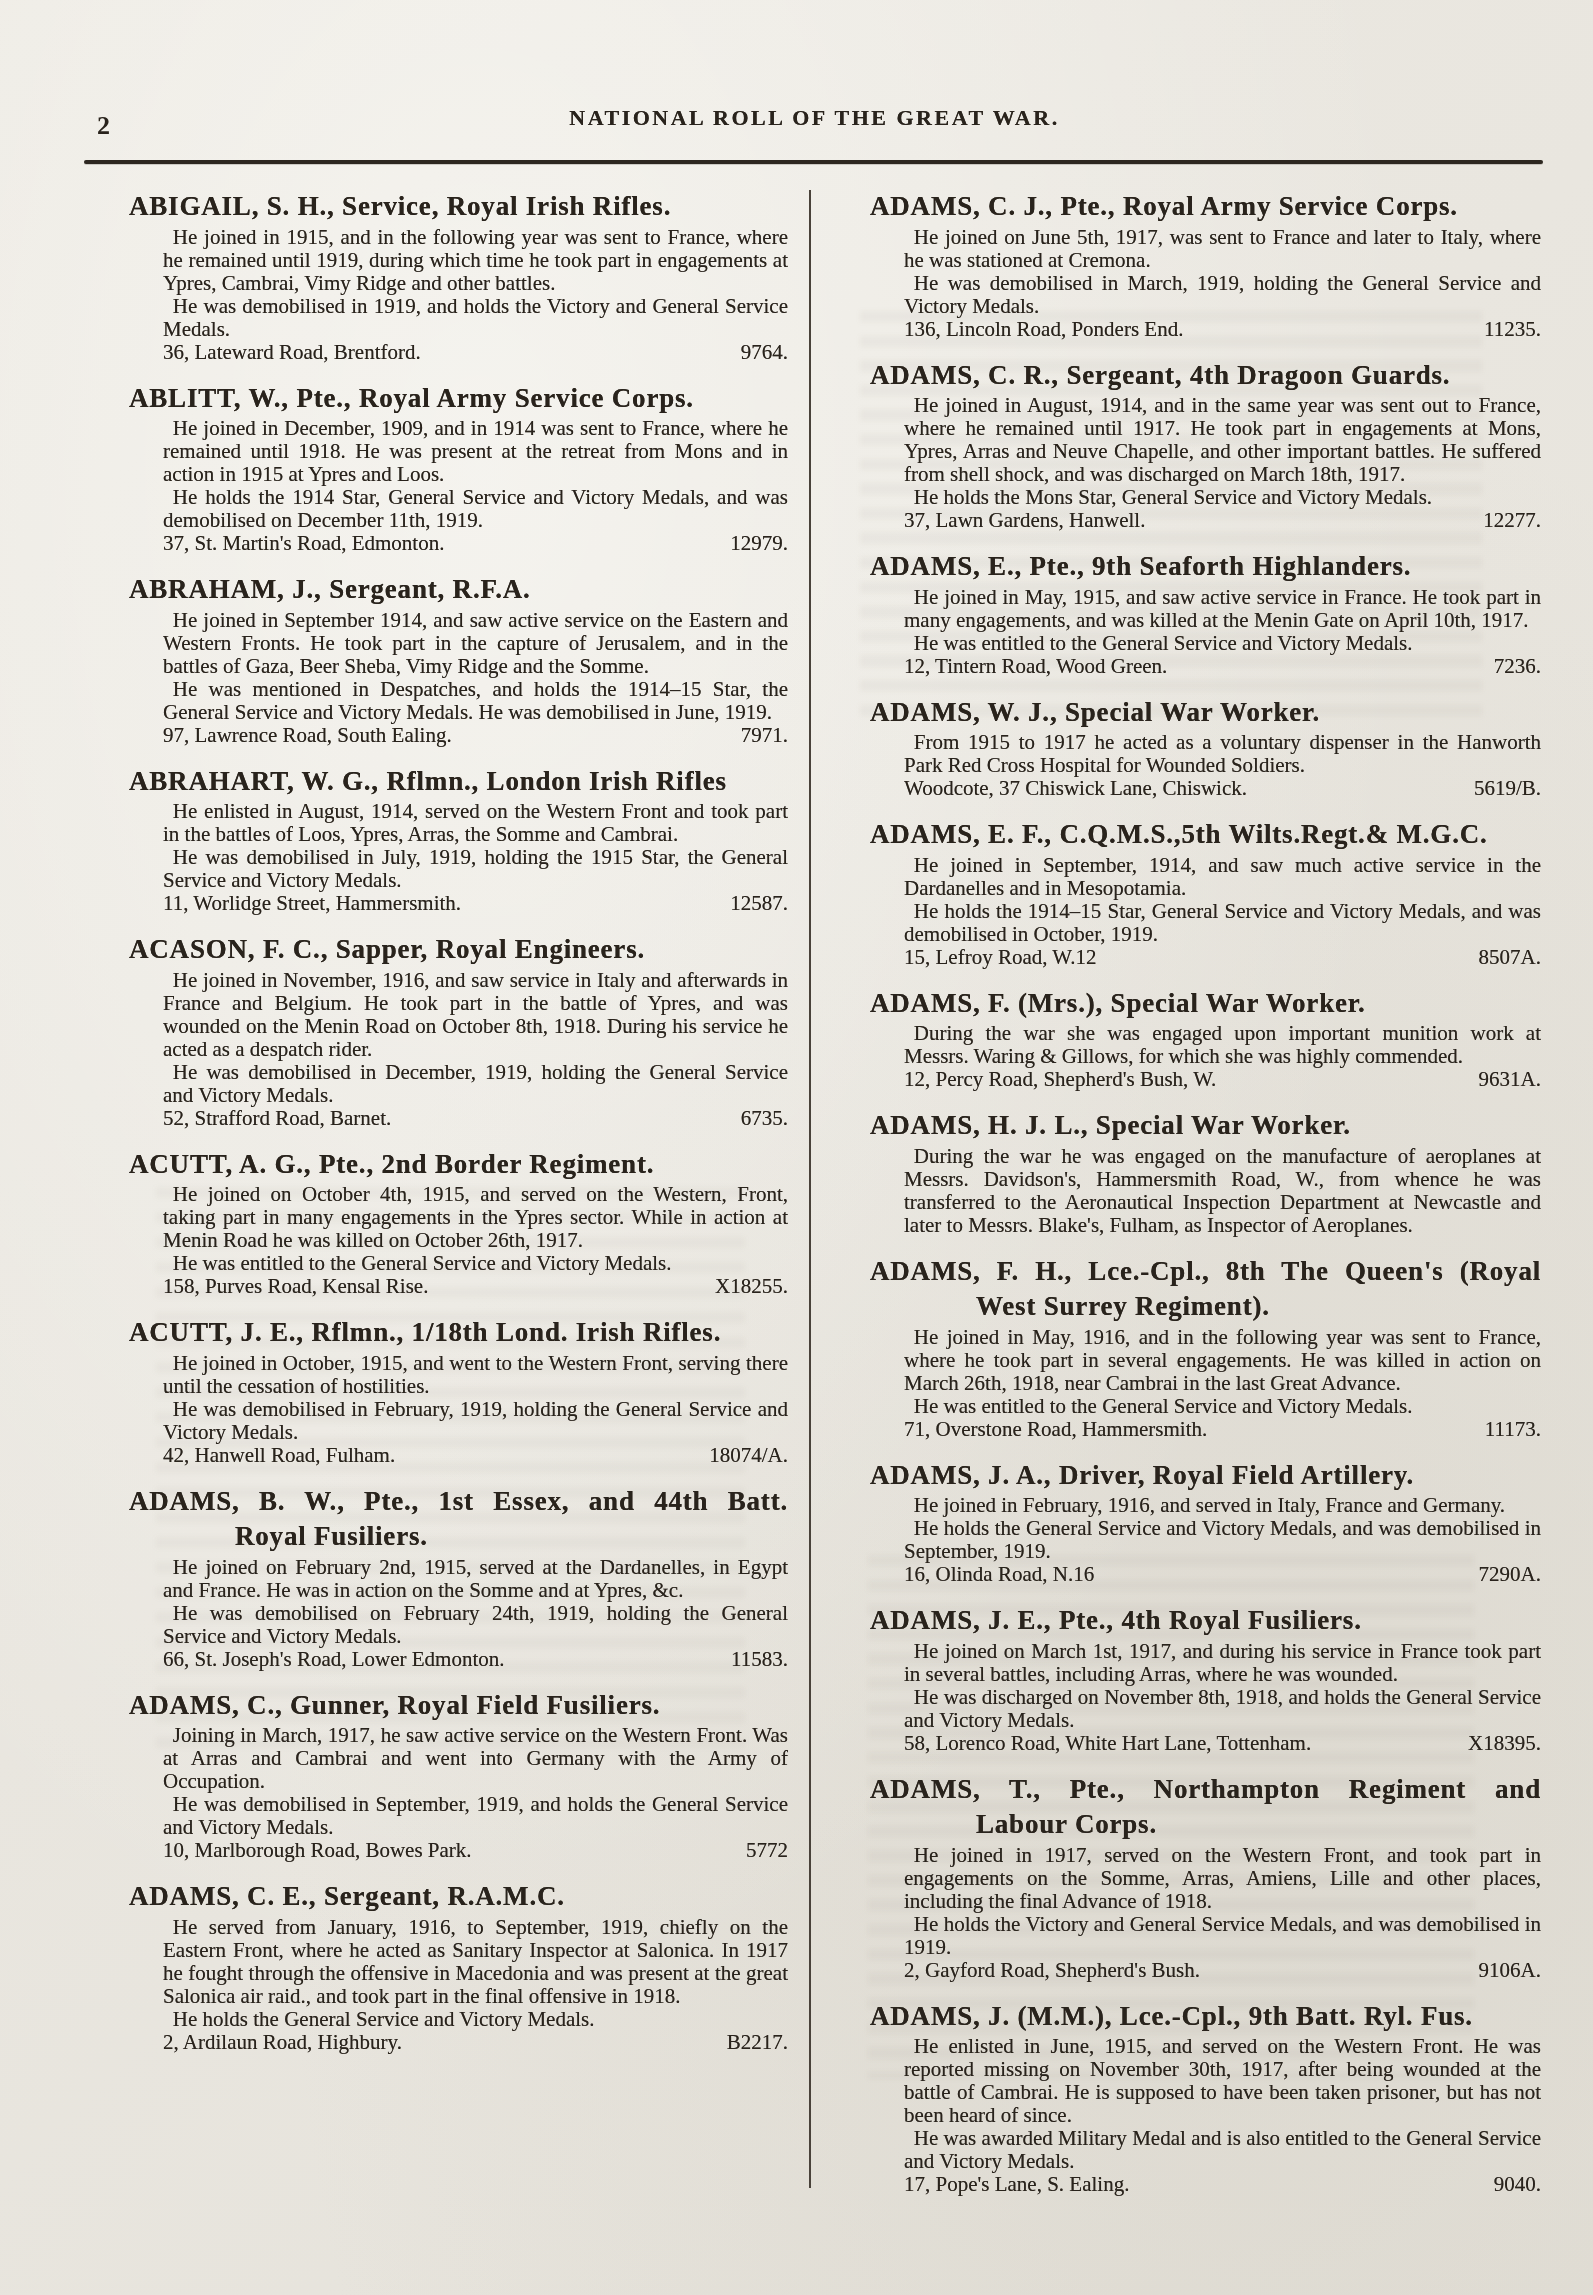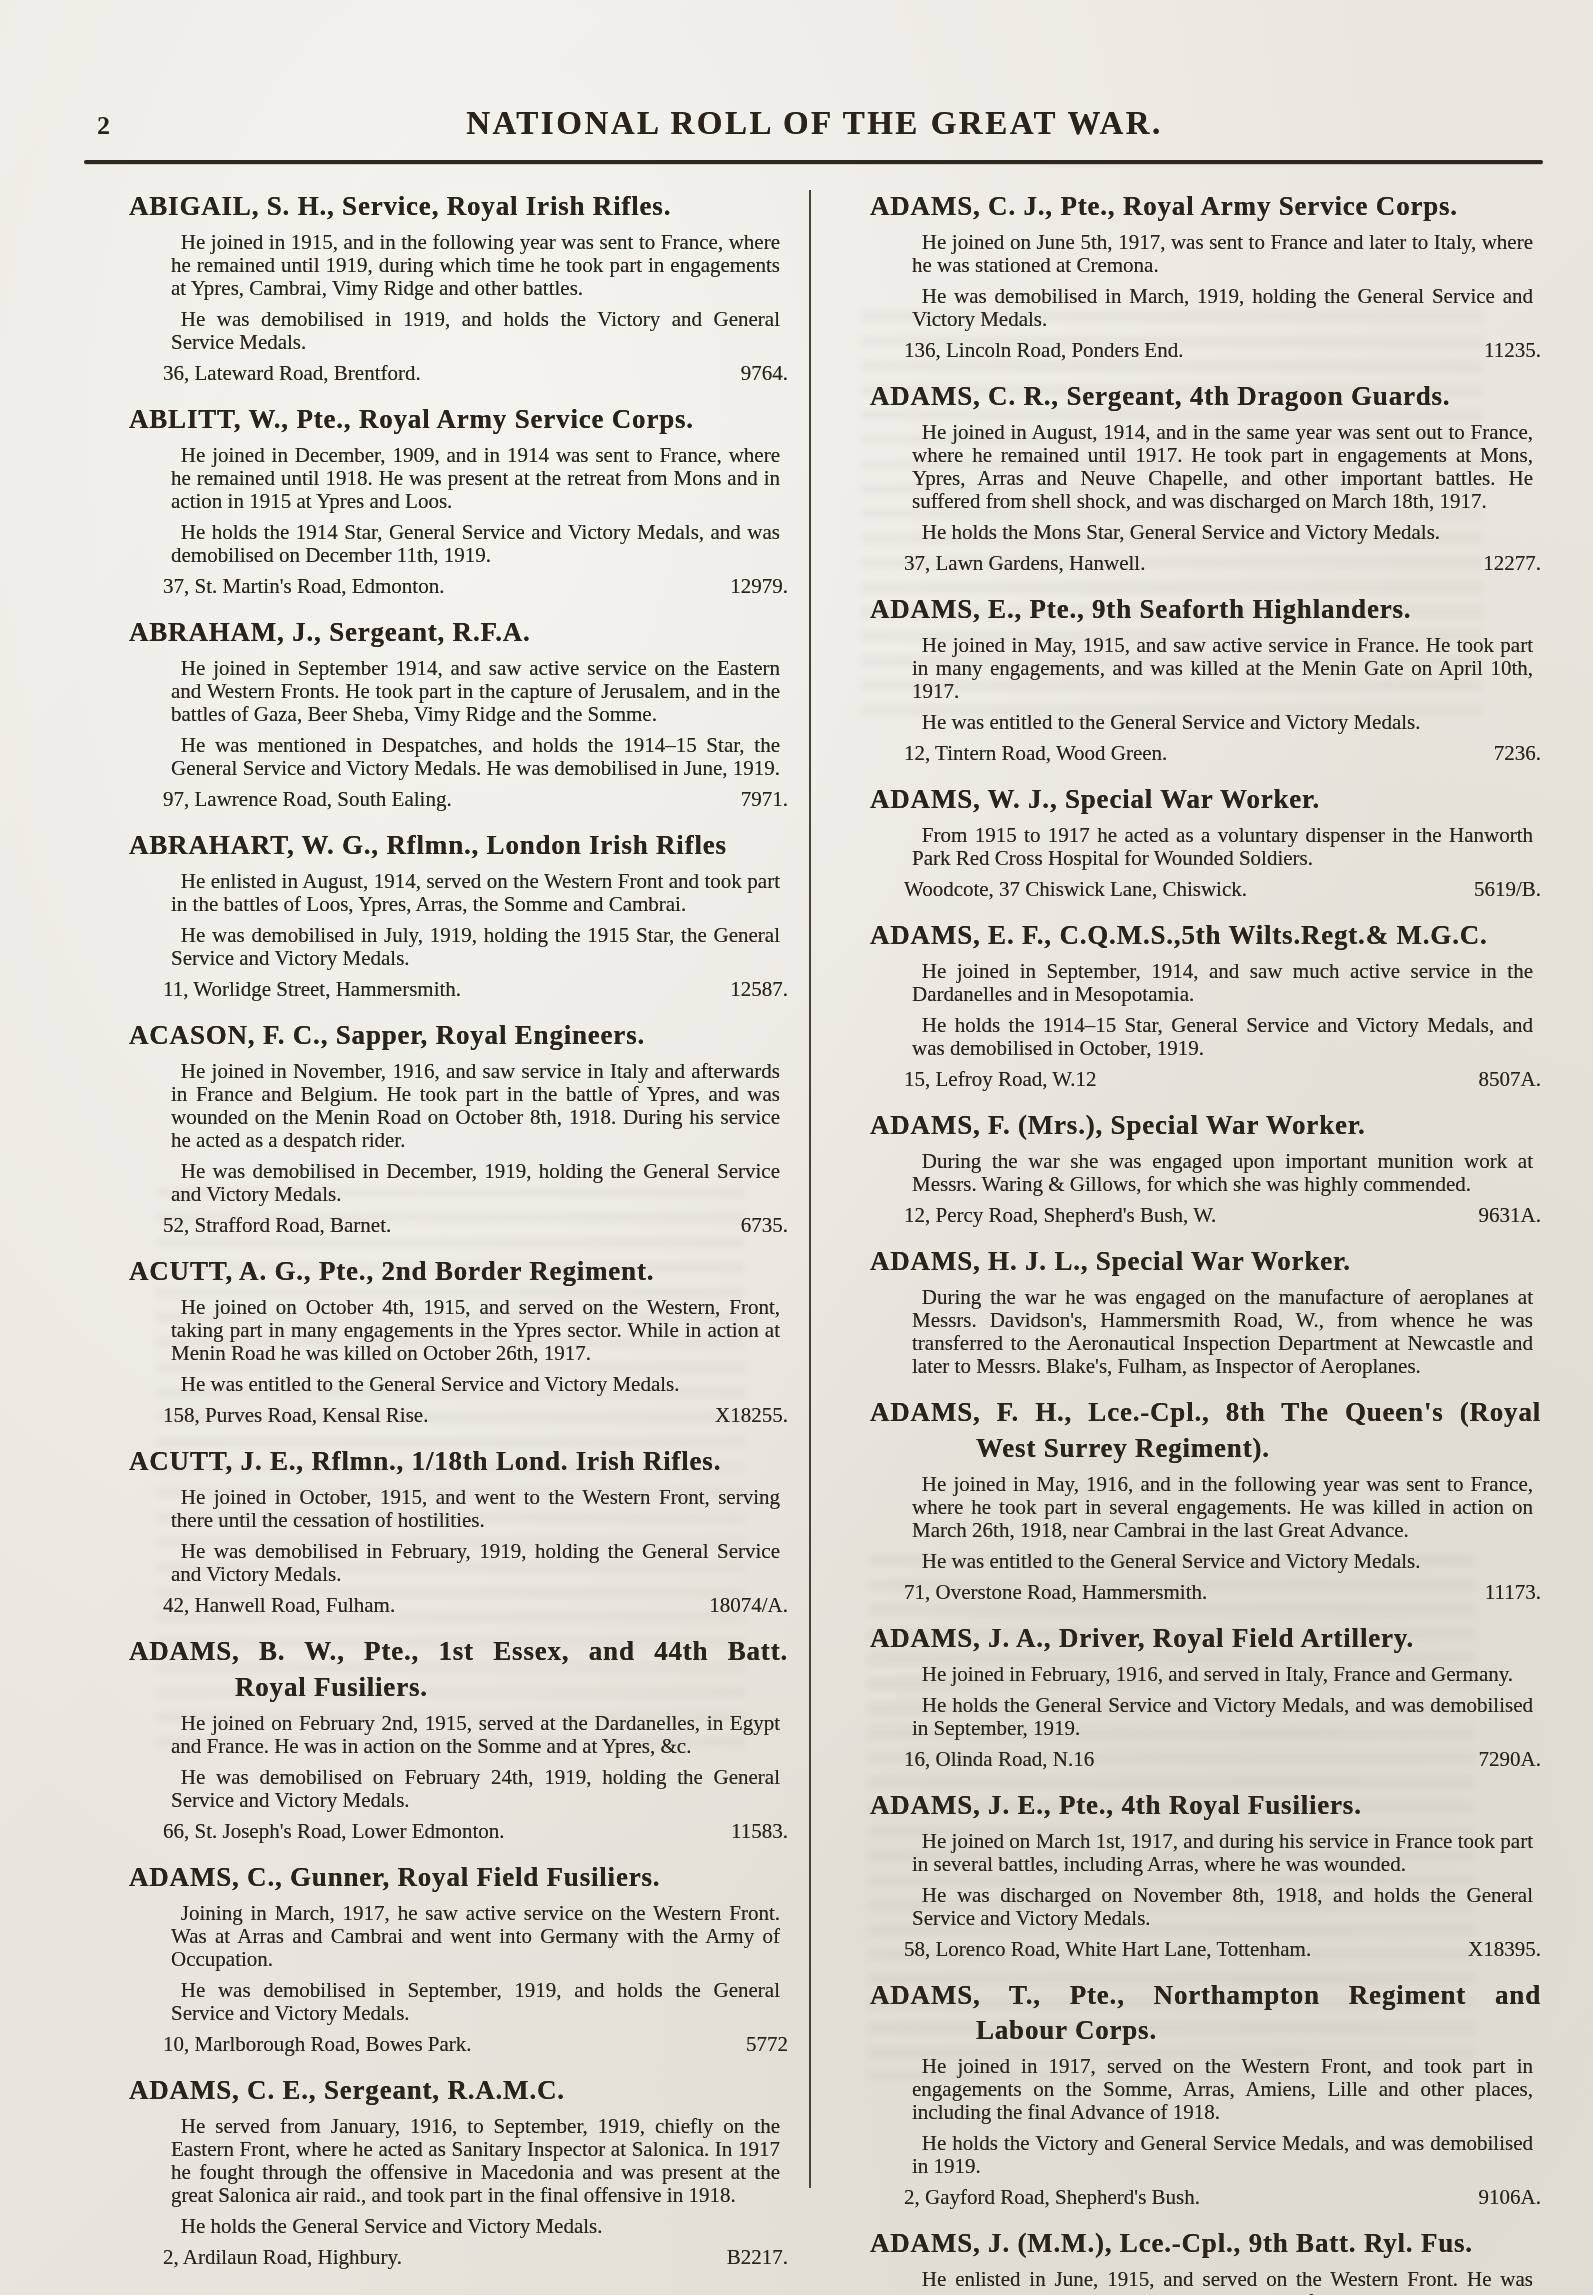--- a/index.html
+++ b/index.html
@@ -36,21 +36,21 @@
     top: 111px;
     font-size: 26px;
     font-weight: bold;
   }
   .page-title {
     position: absolute;
     left: 86px;
     top: 105px;
     width: 1457px;
     text-align: center;
-    font-size: 33px;
+    font-size: 22px;
     font-weight: bold;
     letter-spacing: 2.5px;
     text-shadow: 0 0 0.4px rgba(41,35,28,0.8);
   }
   .header-rule {
     position: absolute;
     left: 84px;
     top: 160px;
     width: 1459px;
     height: 4.1px;
@@ -96,21 +96,21 @@
     letter-spacing: 0.8px;
     padding-left: 106px;
     text-shadow: 0 0 0.5px rgba(41,35,28,0.85);
   }
   .entry-body {
     padding-left: 34px;
     font-size: 21px;
     line-height: 23px;
     text-align: justify;
   }
-  .para { margin: 8px; text-indent: 9.8px; text-shadow: 0 0 0.4px rgba(41,35,28,0.6); }
+  .para { margin: 0; text-indent: 9.8px; text-shadow: 0 0 0.4px rgba(41,35,28,0.6); }
   .addr {
     padding-left: 34px;
     font-size: 21px;
     line-height: 23px;
     display: flex;
     justify-content: space-between;
     text-shadow: 0 0 0.4px rgba(41,35,28,0.6);
   }
   .addr-num { padding-left: 16.4px; font-family: Liberation Serif, serif; }
 </style>

